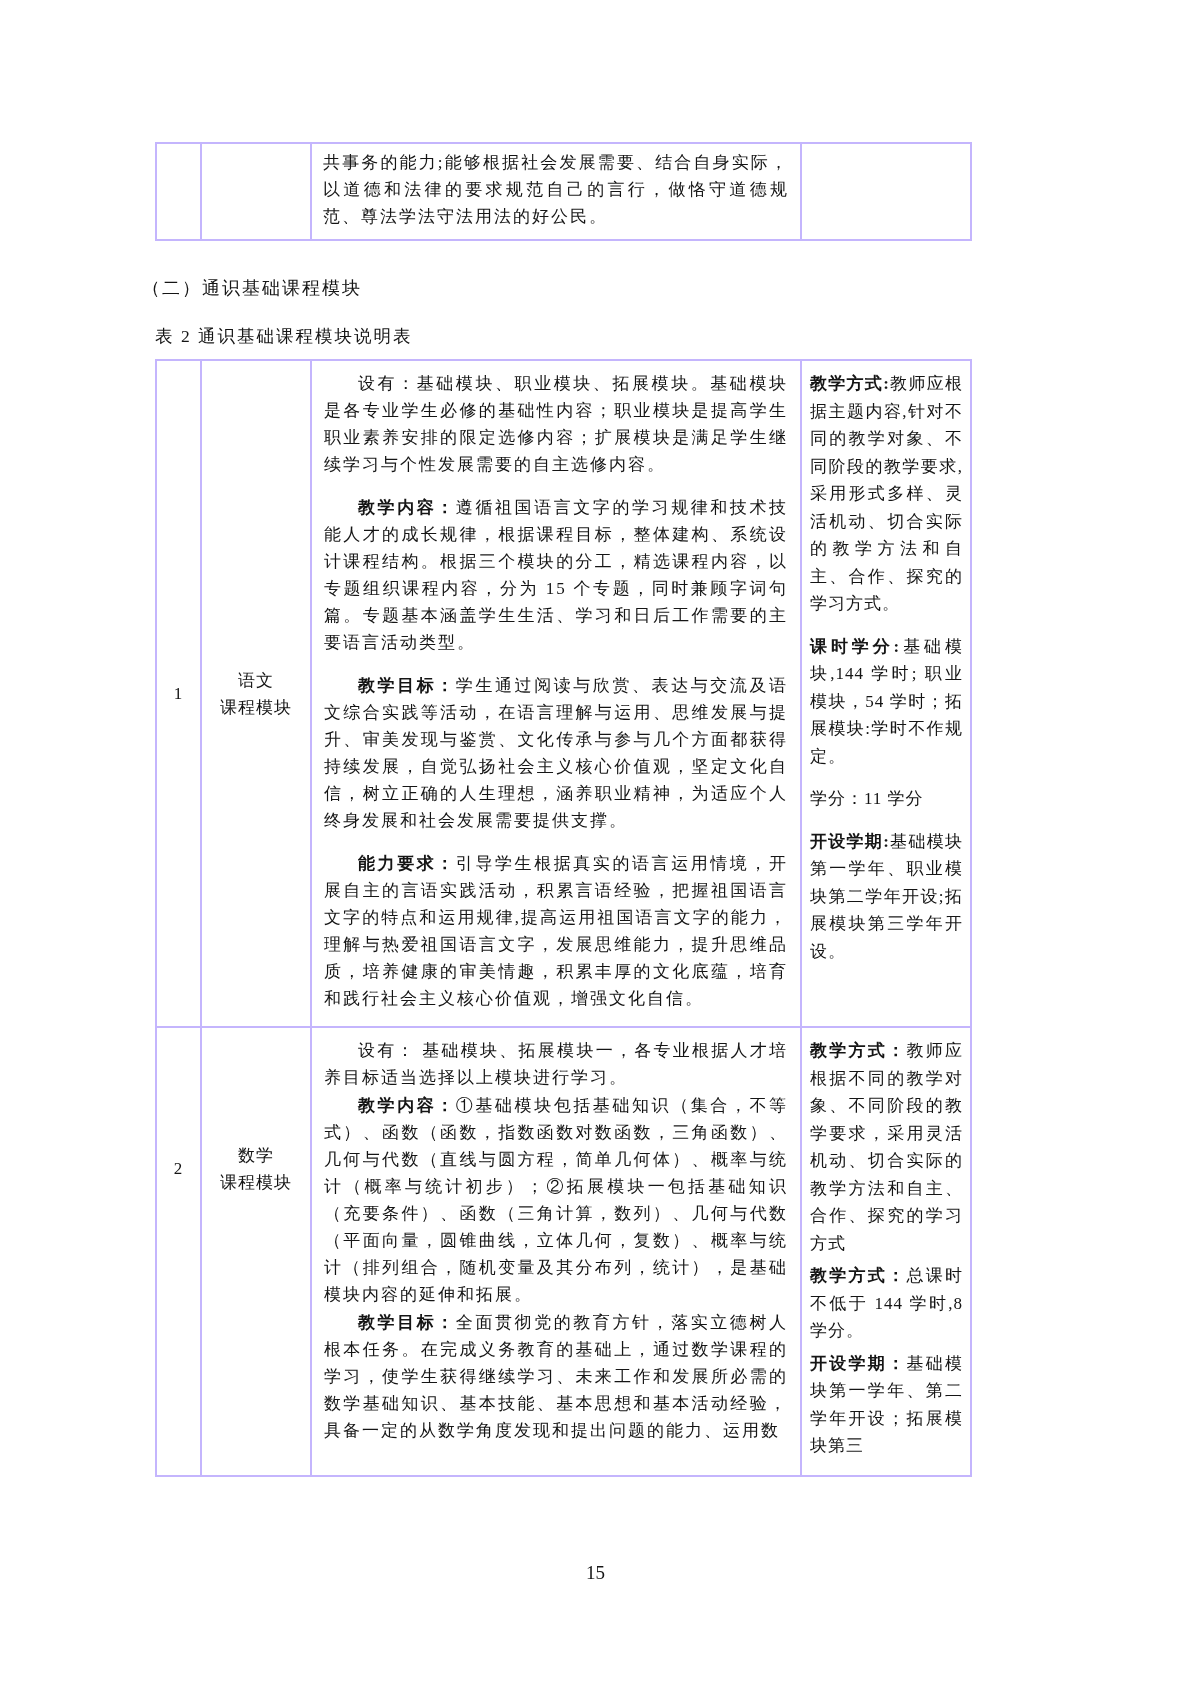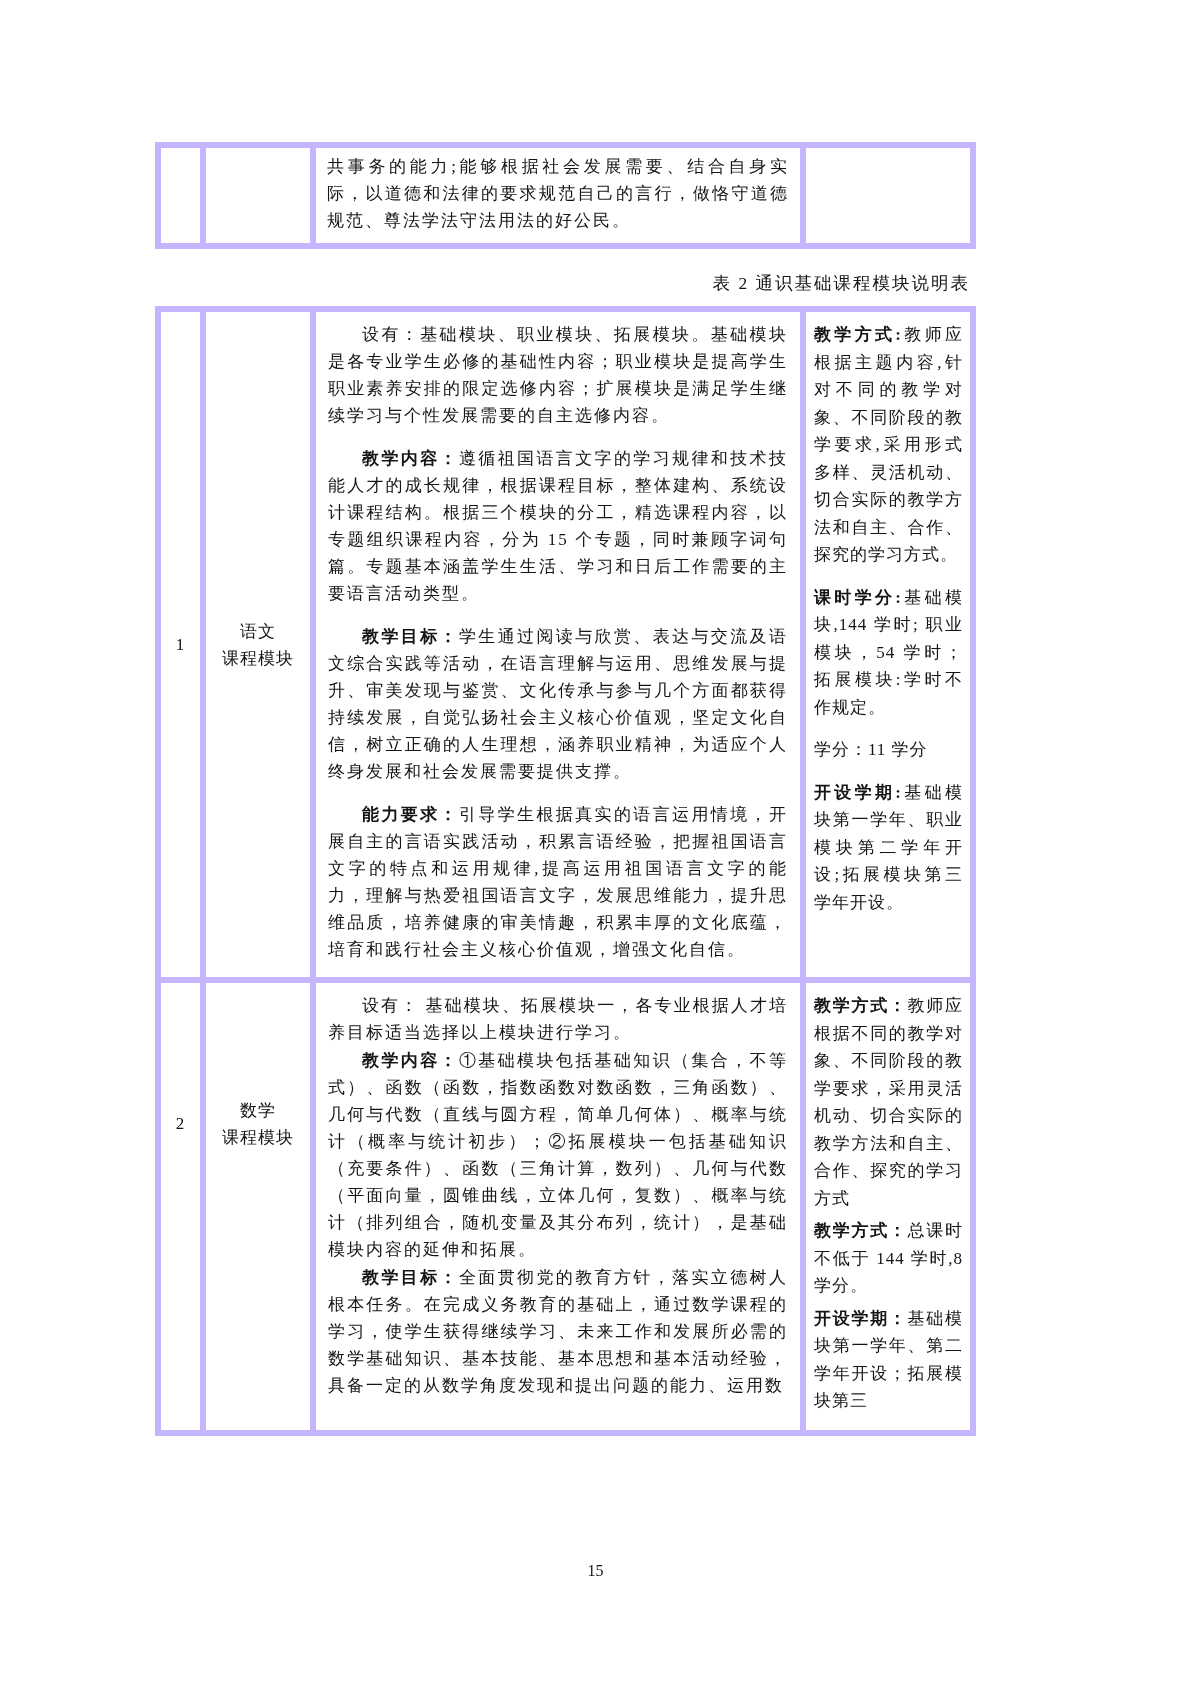--- a/index.html
+++ b/index.html
@@ -11,37 +11,37 @@
     font-family: "Liberation Serif", "DejaVu Serif", serif;
     color: #151515;
     overflow: hidden;
   }
   .doc {
     position: absolute;
     left: 155px; top: 142px;
     width: 815px;
   }
   table { border-collapse: collapse; width: 815px; table-layout: fixed; }
-  td, th { border: 6px solid #c4b5fd; vertical-align: top; }
+  td, th { border: 2px solid #c4b5fd; vertical-align: top; }
 
   
   .frag td { padding: 5px 11px 9px; }
   .frag .frag-text {
     font-size: 17px; line-height: 27px; letter-spacing: 2px;
     text-align: justify;
   }
 
   
   .section-heading {
     margin: 34px 0 0 -13px;
     font-size: 18px; line-height: 27px; letter-spacing: 2px;
   }
   .table-caption {
     margin: 21px 0 9px 0;
-    text-align: right;
+    text-align: left;
     font-size: 17.5px; line-height: 27px; letter-spacing: 2px;
   }
 
   
   .main th {
     padding: 5px 2px;
     text-align: center; vertical-align: middle;
     font-size: 17px; font-weight: bold; letter-spacing: 1px;
     height: 26px;
   }
@@ -70,21 +70,21 @@
   }
   .cell-req p:last-child { margin-bottom: 0; }
   .row2 .cell-req p { margin-bottom: 5px; }
 
   b.lead { font-weight: bold; }
 
   .footer {
     position: absolute;
     left: 0; top: 1562px; width: 100%;
     text-align: center;
-    font-size: 16px;
+    font-size: 19px;
   }
 </style>
 </head>
 <body>
 
 <div class="page">
   <div class="doc">
 
     <table class="frag">
       <colgroup>
@@ -98,20 +98,21 @@
         <td></td>
         <td></td>
         <td>
           <div class="frag-text">共事务的能力;能够根据社会发展需要、结合自身实际，以道德和法律的要求规范自己的言行，做恪守道德规范、尊法学法守法用法的好公民。</div>
         </td>
         <td></td>
       </tr>
     </tbody>
       </table>
 
+    <div class="section-heading">（二）通识基础课程模块</div>
 
     <div class="table-caption">表 2 通识基础课程模块说明表</div>
 
     <table class="main">
       <colgroup>
           <col style="width:45px">
           <col style="width:110px">
           <col style="width:490px">
           <col style="width:170px">
         </colgroup>

